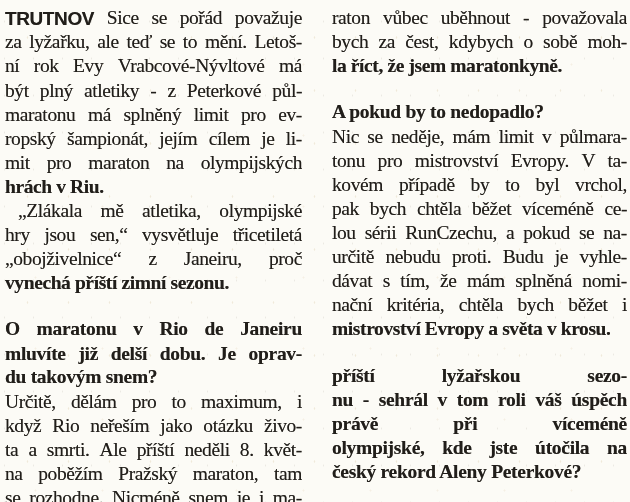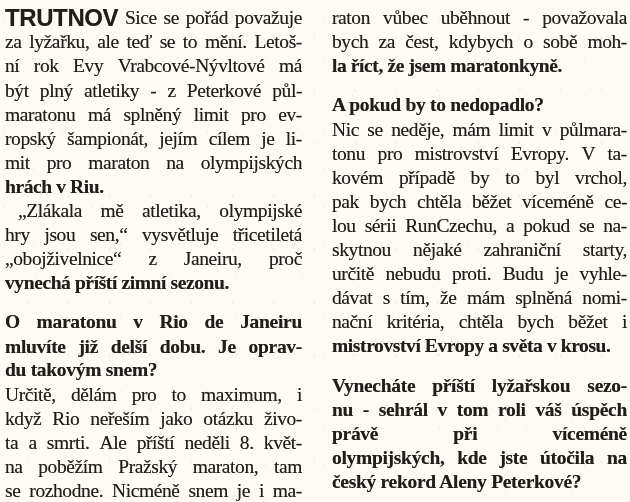--- a/index.html
+++ b/index.html
@@ -16,37 +16,37 @@
       radial-gradient(rgba(120,110,95,0.12) 0.5px, transparent 1px),
       radial-gradient(rgba(205,170,120,0.14) 0.7px, transparent 1.3px);
     background-size: 41px 53px, 29px 37px, 67px 71px;
     background-position: 7px 11px, 19px 3px, 2px 29px;
   }
   .cols { display: flex; gap: 30px; }
   .col { overflow: hidden; }
   .col-1 { width: 297px; }
   .col-2 { width: 295px; }
   .blk { overflow: visible; }
-  .blk.gap { margin-top: 15px; }
+  .blk.gap { margin-top: 22px; }
   .ln {
     height: 24.1px;
     display: flex; align-items: center; justify-content: space-between;
     font-size: 19.5px; line-height: 1;
     color: #211e1a;
     letter-spacing: -0.4px;
     text-shadow: 0 0 0.5px rgba(33,30,26,0.55);
     white-space: nowrap;
   }
   .ln.plain { display: block; line-height: 24.1px; font-weight: bold; }
   .ln.indent { padding-left: 13px; }
   .blk.question .ln { font-weight: 700; letter-spacing: -0.3px; }
   .w { flex: 0 0 auto; }
   .dateline {
     font-family: "Liberation Sans", "DejaVu Sans", sans-serif;
-    font-weight: 700; font-size: 24px; letter-spacing: -0.4px;
+    font-weight: 700; font-size: 19px; letter-spacing: -0.4px;
   }
 </style>
 </head>
 <body>
 
 <div class="paper">
   <div class="cols" id="cols">
       <div class="col col-1">
         <div class="blk body">
           <div class="ln j">
@@ -253,26 +253,20 @@
           <div class="ln j">
             <span class="w">lou</span>
             <span class="w">sérii</span>
             <span class="w">RunCzechu,</span>
             <span class="w">a</span>
             <span class="w">pokud</span>
             <span class="w">se</span>
             <span class="w">na-</span>
           </div>
           <div class="ln j">
-            <span class="w">skytnou</span>
-            <span class="w">nějaké</span>
-            <span class="w">zahraniční</span>
-            <span class="w">starty,</span>
-          </div>
-          <div class="ln j">
             <span class="w">určitě</span>
             <span class="w">nebudu</span>
             <span class="w">proti.</span>
             <span class="w">Budu</span>
             <span class="w">je</span>
             <span class="w">vyhle-</span>
           </div>
           <div class="ln j">
             <span class="w">dávat</span>
             <span class="w">s</span>
@@ -287,42 +281,41 @@
             <span class="w">kritéria,</span>
             <span class="w">chtěla</span>
             <span class="w">bych</span>
             <span class="w">běžet</span>
             <span class="w">i</span>
           </div>
           <div class="ln plain">mistrovství Evropy a světa v krosu.</div>
         </div>
         <div class="blk question gap">
           <div class="ln j">
-            <span class="w">Vynecháte</span>
             <span class="w">příští</span>
             <span class="w">lyžařskou</span>
             <span class="w">sezo-</span>
           </div>
           <div class="ln j">
             <span class="w">nu</span>
             <span class="w">-</span>
             <span class="w">sehrál</span>
             <span class="w">v</span>
             <span class="w">tom</span>
             <span class="w">roli</span>
             <span class="w">váš</span>
             <span class="w">úspěch</span>
           </div>
           <div class="ln j">
             <span class="w">právě</span>
             <span class="w">při</span>
             <span class="w">víceméně</span>
           </div>
           <div class="ln j">
-            <span class="w">olympijských,</span>
+            <span class="w">olympijské,</span>
             <span class="w">kde</span>
             <span class="w">jste</span>
             <span class="w">útočila</span>
             <span class="w">na</span>
           </div>
           <div class="ln plain">český rekord Aleny Peterkové?</div>
         </div>
       </div>
     </div>
 </div>

